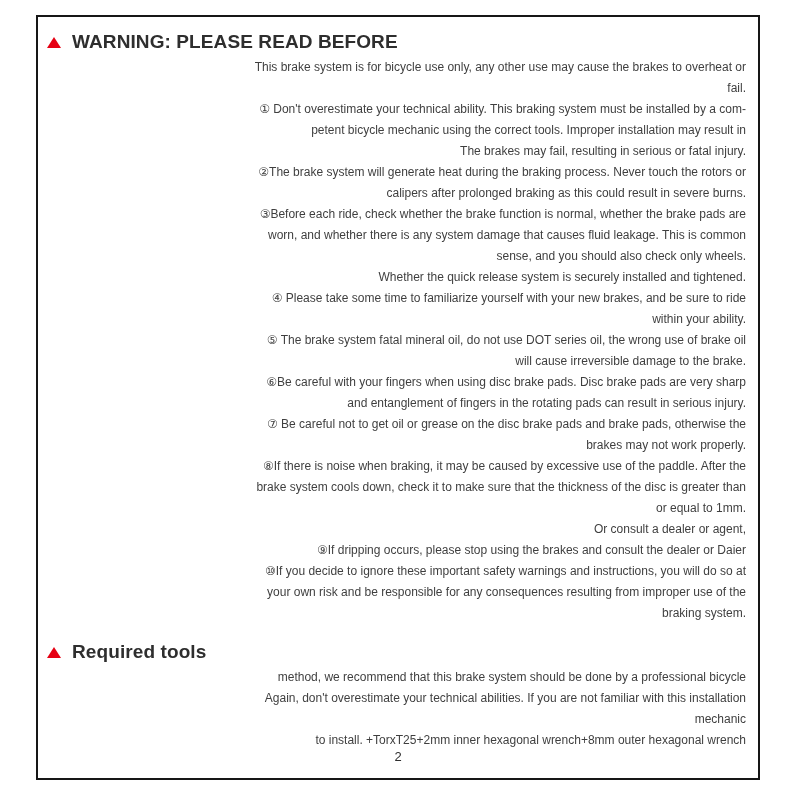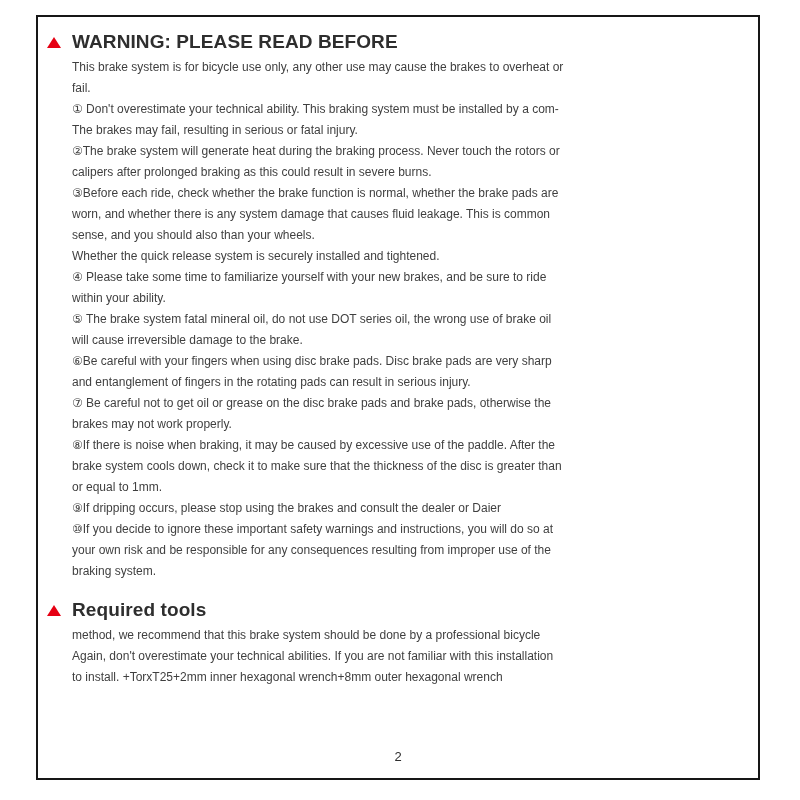--- a/index.html
+++ b/index.html
@@ -16,20 +16,21 @@
     top: 15px;
     width: 724px;
     height: 765px;
     box-sizing: border-box;
     border: 2px solid #161616;
     background: #ffffff;
   }
   .content {
     position: relative;
     padding-top: 13px;
+    text-align: right;
   }
   .heading-row {
     display: flex;
     align-items: center;
     padding-left: 9px;
     margin-bottom: 3px;
   }
   .tri {
     width: 0;
     height: 0;
@@ -79,52 +80,55 @@
 
     <div class="section">
       <div class="heading-row">
         <span class="tri" style="border-bottom-color: rgb(230, 0, 19);"></span>
         <h1 class="heading">WARNING: PLEASE READ BEFORE</h1>
       </div>
       <div class="body">
           <div class="body-line">This brake system is for bicycle use only, any other use may cause the brakes to overheat or</div>
           <div class="body-line">fail.</div>
           <div class="body-line">① Don't overestimate your technical ability. This braking system must be installed by a com-</div>
+          <div class="body-line">petent bicycle mechanic using the correct tools. Improper installation may result in</div>
           <div class="body-line">The brakes may fail, resulting in serious or fatal injury.</div>
           <div class="body-line">②The brake system will generate heat during the braking process. Never touch the rotors or</div>
           <div class="body-line">calipers after prolonged braking as this could result in severe burns.</div>
           <div class="body-line">③Before each ride, check whether the brake function is normal, whether the brake pads are</div>
           <div class="body-line">worn, and whether there is any system damage that causes fluid leakage. This is common</div>
-          <div class="body-line">sense, and you should also than your wheels.</div>
+          <div class="body-line">sense, and you should also check only wheels.</div>
           <div class="body-line">Whether the quick release system is securely installed and tightened.</div>
           <div class="body-line">④ Please take some time to familiarize yourself with your new brakes, and be sure to ride</div>
           <div class="body-line">within your ability.</div>
           <div class="body-line">⑤ The brake system fatal mineral oil, do not use DOT series oil, the wrong use of brake oil</div>
           <div class="body-line">will cause irreversible damage to the brake.</div>
           <div class="body-line">⑥Be careful with your fingers when using disc brake pads. Disc brake pads are very sharp</div>
           <div class="body-line">and entanglement of fingers in the rotating pads can result in serious injury.</div>
           <div class="body-line">⑦ Be careful not to get oil or grease on the disc brake pads and brake pads, otherwise the</div>
           <div class="body-line">brakes may not work properly.</div>
           <div class="body-line">⑧If there is noise when braking, it may be caused by excessive use of the paddle. After the</div>
           <div class="body-line">brake system cools down, check it to make sure that the thickness of the disc is greater than</div>
           <div class="body-line">or equal to 1mm.</div>
+          <div class="body-line">Or consult a dealer or agent,</div>
           <div class="body-line">⑨If dripping occurs, please stop using the brakes and consult the dealer or Daier</div>
           <div class="body-line">⑩If you decide to ignore these important safety warnings and instructions, you will do so at</div>
           <div class="body-line">your own risk and be responsible for any consequences resulting from improper use of the</div>
           <div class="body-line">braking system.</div>
         </div>
     </div>
 
     <div class="section">
       <div class="heading-row">
         <span class="tri" style="border-bottom-color: rgb(230, 0, 19);"></span>
         <h1 class="heading">Required tools</h1>
       </div>
       <div class="body">
           <div class="body-line">method, we recommend that this brake system should be done by a professional bicycle</div>
           <div class="body-line">Again, don't overestimate your technical abilities. If you are not familiar with this installation</div>
+          <div class="body-line">mechanic</div>
           <div class="body-line">to install. +TorxT25+2mm inner hexagonal wrench+8mm outer hexagonal wrench</div>
         </div>
     </div>
 
   </div>
   <div class="page-number">2</div>
 </div>
 
 </body></html>

